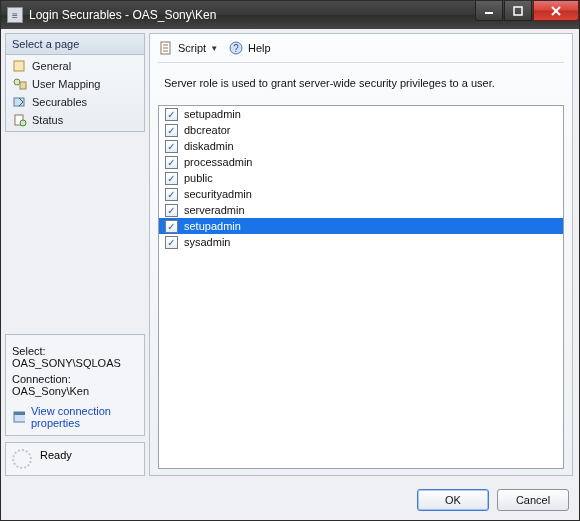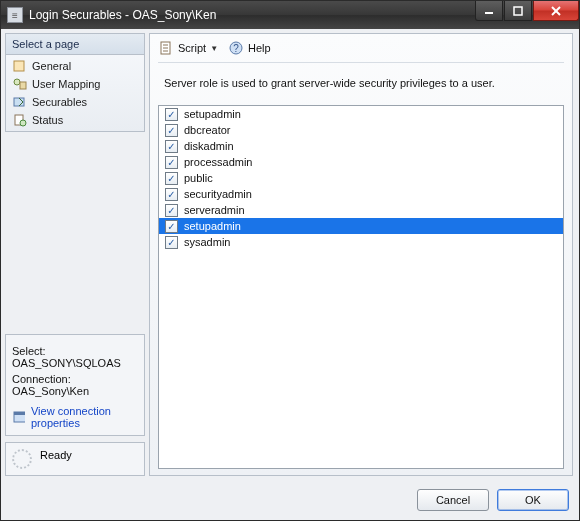--- a/index.html
+++ b/index.html
@@ -211,16 +211,16 @@
           </div>
           <div class="roleitem">
             <span class="chk">✓</span>
             <span>sysadmin</span>
           </div>
         </div>
     </div>
   </div>
 
   <div class="footer">
+    <button class="btn default">OK</button>
     <button class="btn">Cancel</button>
-    <button class="btn default">OK</button>
   </div>
 </div>
 
 </body></html>

